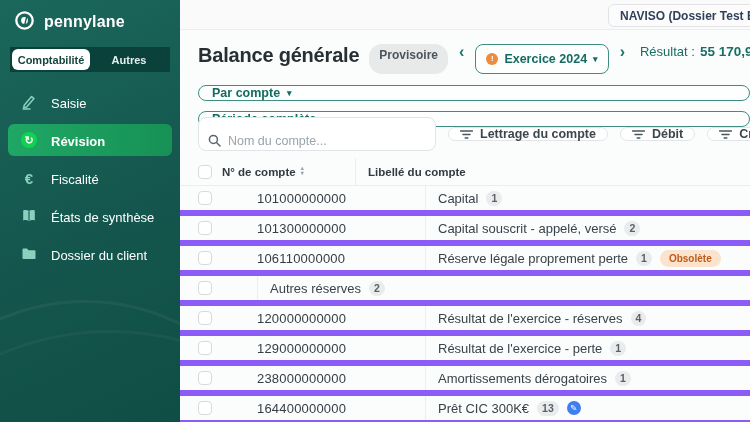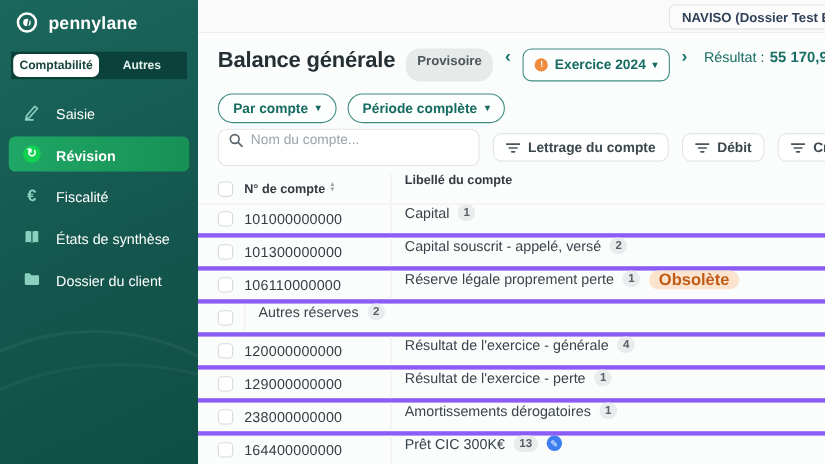--- a/index.html
+++ b/index.html
@@ -81,69 +81,69 @@
   }
   .warn-dot {
     width:12px; height:12px; border-radius:50%; background:#ee8b3c;
     color:#fff; font-size:8px; font-weight:700;
     display:flex; align-items:center; justify-content:center; line-height:1;
   }
   .caret { font-size:9px; line-height:1; }
   .result { margin-left:4px; color:#176e64; font-size:13px; display:flex; align-items:baseline; gap:5px; }
   .result b { font-size:13.5px; }
 
-  .btn-row { display:flex; gap:10px; margin:11px 0 0 18px; height:27px; }
+  .btn-row { display:flex; gap:10px; margin:11px 0 0 18px; height:27px;flex-direction:column; }
   .pill-btn {
     display:flex; align-items:center; gap:7px;
     border:1.4px solid #3f8d82; border-radius:15px; background:#fdfefe;
     padding:0 13px; color:#156b62; font-size:12.5px; font-weight:700; cursor:pointer;
   }
 
   .search-row { display:flex; gap:12px; margin:9px 0 0 18px; height:26px; align-items:center; }
   .search-box {
     width:238px; height:26px; background:#fff; border:1px solid #e2e5e7; border-radius:8px;
-    display:flex; align-items:flex-end; gap:7px; padding:16px 9px; flex:0 0 238px;
+    display:flex; align-items:flex-start; gap:7px; padding:16px 9px; flex:0 0 238px;
   }
   .search-box input {
     border:none; outline:none; background:transparent; width:100%;
     font-size:12.5px; color:#333; font-family:"Liberation Sans",sans-serif;
   }
   .search-box input::placeholder { color:#9aa4ab; }
   .filter-btn {
-    height:26px; background:#fff; border:1px solid #e2e5e7; border-radius:8px;
+    height:14px; background:#fff; border:1px solid #e2e5e7; border-radius:8px;
     display:flex; align-items:center; gap:7px; padding:0 11px;
     font-size:12.5px; font-weight:600; color:#3c474d; white-space:nowrap; cursor:pointer; flex:0 0 auto;
   }
 
   
   .table { margin-top:11px; }
   .thead {
     display:flex; align-items:center; height:28px;
     border-bottom:1px solid #ededef;
     font-size:11.5px; font-weight:700; color:#333b40;
   }
-  .trow { display:flex; align-items:center; height:30px; border-bottom:4px solid #8b5cf6; }
+  .trow { display:flex; align-items:center; height:30px; border-bottom:6px solid #8b5cf6;gap:35px; }
   .cell-check { margin:0 10px 0 18px; flex:0 0 14px; }
   .checkbox { width:14px; height:14px; border:1.5px solid #d6dade; border-radius:4px; background:#fff; cursor:pointer; }
   .cell-num { width:133px; display:flex; gap:5px; }
   .thead .cell-num { font-size:11.5px; }
   .trow .cell-num { font-size:13px; color:#343e44; font-weight:400; letter-spacing:.2px; }
   .sort { display:flex; flex-direction:column; color:#9aa2a8; font-size:6px; line-height:5px; cursor:pointer; }
   .cell-label {
-    flex:1; display:flex; align-items:flex-start; gap:8px;
+    flex:1; display:flex; align-items:center; gap:8px;
     border-left:1px solid #ededef; align-self:stretch; padding-left:12px;
     font-size:13px; color:#39434a;
   }
   .thead .cell-label { font-size:11.5px; font-weight:700; color:#333b40; }
   .count-badge {
     background:#e9ebec; color:#596169; font-size:10.5px; font-weight:700;
     border-radius:9px; padding:1px 5px; min-width:9px; text-align:center; line-height:13px;
   }
   .obsolete-badge {
-    background:#fbe3cd; color:#bf5a17; font-size:15px; font-weight:700;
+    background:#fbe3cd; color:#bf5a17; font-size:10px; font-weight:700;
     border-radius:10px; padding:2px 9px; line-height:13px;
   }
   .edit-ic {
     width:14px; height:14px; border-radius:50%; background:#3d7ff0;
     display:flex; align-items:center; justify-content:center;
     color:#fff; font-size:8.5px; line-height:1; cursor:pointer;
   }
 </style>
 </head>
 <body>
@@ -354,21 +354,21 @@
 
     </span>
   </div>
 
   <div class="trow">
     <span class="cell-check">
       <span class="checkbox" style="display:block;"></span>
     </span>
     <span class="cell-num">120000000000</span>
     <span class="cell-label">
-      <span>Résultat de l'exercice - générale</span>
+      <span>Résultat de l'exercice - réserves</span>
       <span class="count-badge">4</span>
 
     </span>
   </div>
 
   <div class="trow">
     <span class="cell-check">
       <span class="checkbox" style="display:block;"></span>
     </span>
     <span class="cell-num">129000000000</span>

